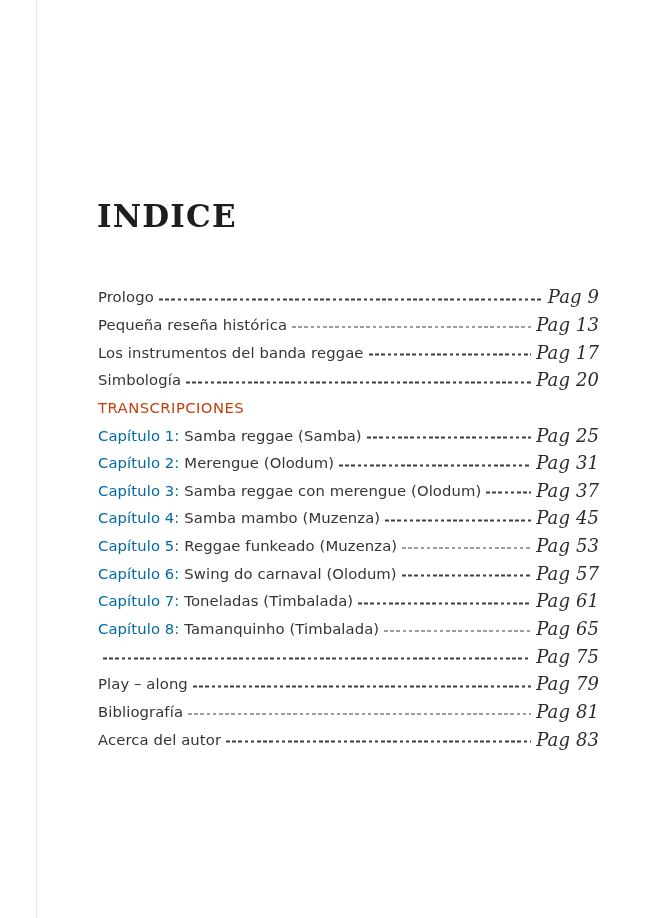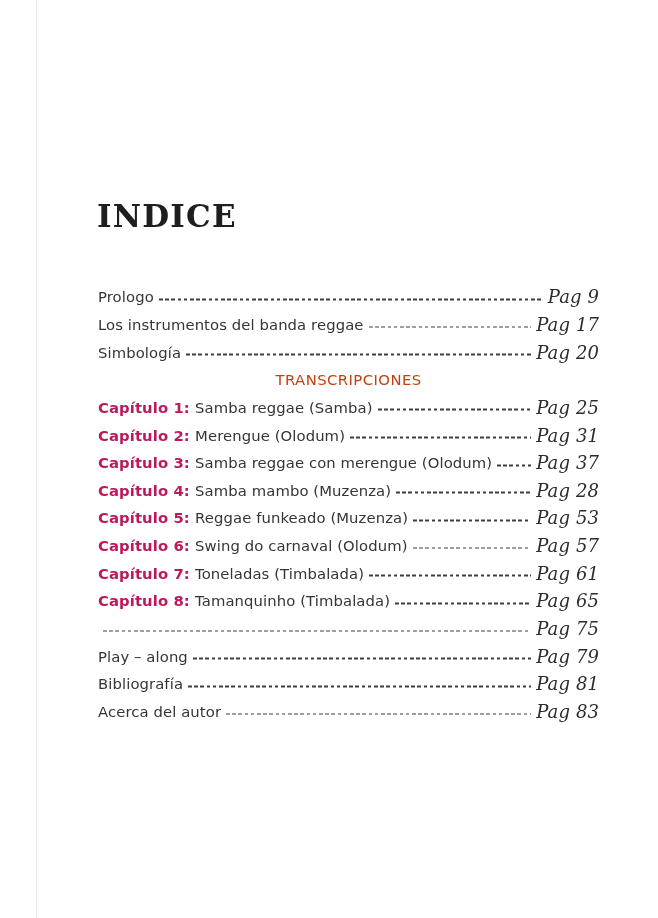--- a/index.html
+++ b/index.html
@@ -33,24 +33,23 @@
     left: 65px; top: 283px;
     width: 501px;
   }
   .row {
     display: flex;
     align-items: center;
     height: 27.65px;
     font-size: 14.8px;
     color: #353535;
     letter-spacing: 0.1px;
-    justify-content: center;
   }
   .label { white-space: nowrap; }
-  .prefix { font-weight: 700; color: #be185d; }
+  .prefix { font-weight: 400; color: #0369a1; }
   .leader {
     flex: 1 1 auto;
     align-self: center;
     height: 1.8px;
     margin: 0 5px;
     transform: translateY(2.5px);
     background-image: repeating-linear-gradient(
       to right,
       #3d3d3d 0, #3d3d3d 3.6px,
       transparent 3.6px, transparent 6.2px
@@ -74,20 +73,25 @@
   <h1 class="doc-title">INDICE</h1>
 
   <div class="toc">
 
     <div class="row">
       <span class="label">Prologo</span>
       <span class="leader"></span>
       <span class="pag">Pag 9</span>
     </div>
     <div class="row">
+      <span class="label">Pequeña reseña histórica</span>
+      <span class="leader"></span>
+      <span class="pag">Pag 13</span>
+    </div>
+    <div class="row">
       <span class="label">Los instrumentos del banda reggae</span>
       <span class="leader"></span>
       <span class="pag">Pag 17</span>
     </div>
     <div class="row">
       <span class="label">Simbología</span>
       <span class="leader"></span>
       <span class="pag">Pag 20</span>
     </div>
 
@@ -106,21 +110,21 @@
       <span class="pag">Pag 31</span>
     </div>
     <div class="row">
       <span class="label"><b class="prefix">Capítulo 3: </b><span>Samba reggae con merengue (Olodum)</span></span>
       <span class="leader"></span>
       <span class="pag">Pag 37</span>
     </div>
     <div class="row">
       <span class="label"><b class="prefix">Capítulo 4: </b><span>Samba mambo (Muzenza)</span></span>
       <span class="leader"></span>
-      <span class="pag">Pag 28</span>
+      <span class="pag">Pag 45</span>
     </div>
     <div class="row">
       <span class="label"><b class="prefix">Capítulo 5: </b><span>Reggae funkeado (Muzenza)</span></span>
       <span class="leader"></span>
       <span class="pag">Pag 53</span>
     </div>
     <div class="row">
       <span class="label"><b class="prefix">Capítulo 6: </b><span>Swing do carnaval (Olodum)</span></span>
       <span class="leader"></span>
       <span class="pag">Pag 57</span>

